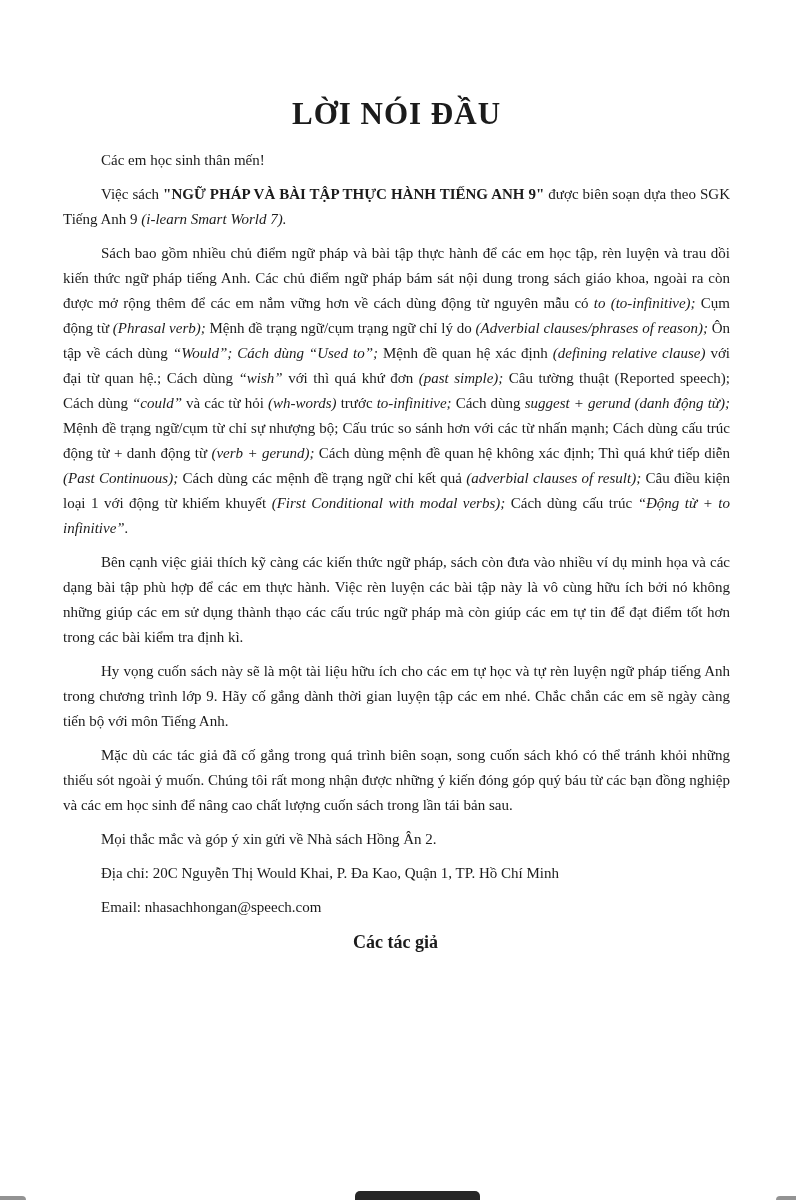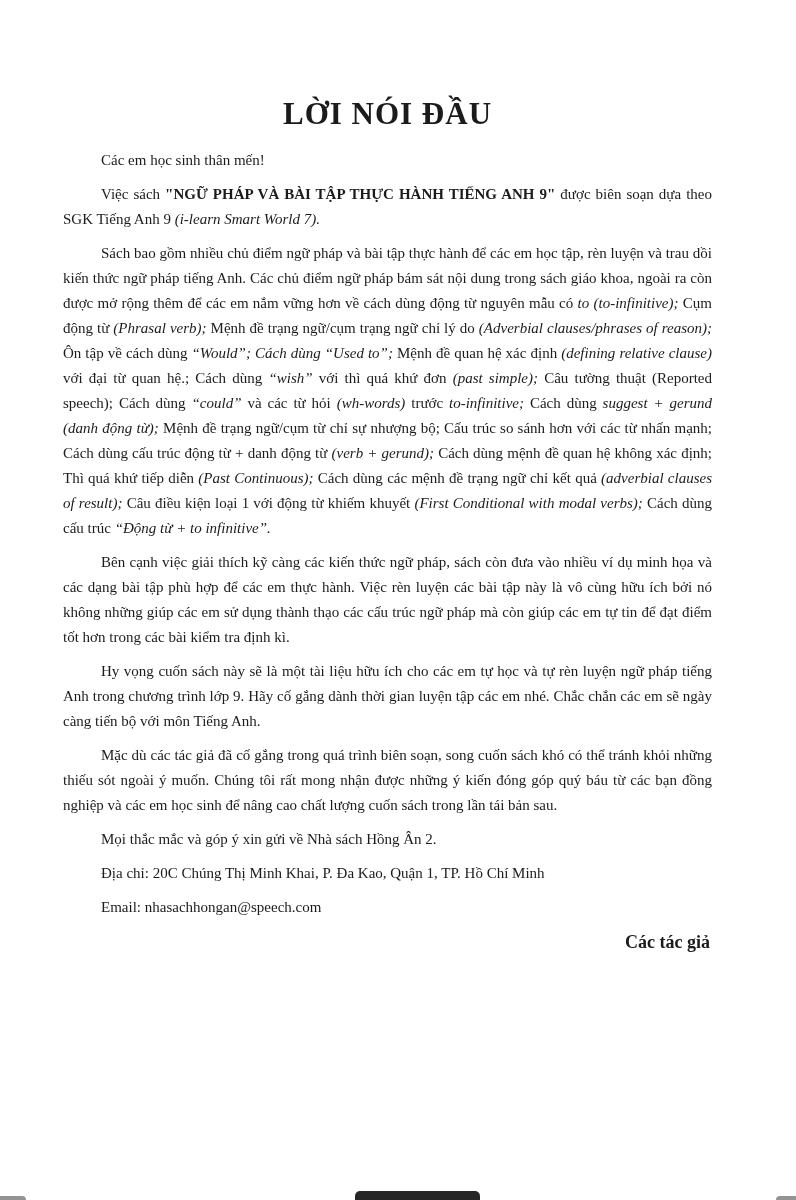--- a/index.html
+++ b/index.html
@@ -6,21 +6,21 @@
     margin: 0;
     padding: 0;
     background: #ffffff;
   }
   .page {
     position: relative;
     width: 796px;
     height: 1200px;
     background: #ffffff;
     box-sizing: border-box;
-    padding: 96px 84px 0 63px;
+    padding: 96px 66px 0 63px;
     font-family: "Liberation Serif", "DejaVu Serif", serif;
     color: #1b1b1b;
     overflow: hidden;
   }
   .title {
     text-align: center;
     font-size: 31px;
     font-weight: bold;
     letter-spacing: 1px;
     margin: 0 0 16px 0;
@@ -30,21 +30,21 @@
     line-height: 25px;
     text-align: justify;
     text-indent: 38px;
     margin: 0 0 9px 0;
   }
   .it { font-style: italic; }
   .bd { font-weight: bold; }
   .signature {
     font-size: 18px;
     font-weight: bold;
-    text-align: right;
+    text-align: center;
     margin-top: 12px;
     padding-right: 2px;
   }
   .bottom-bar {
     position: absolute;
     bottom: 0;
     left: 355px;
     width: 125px;
     height: 9px;
     background: #262626;
@@ -66,20 +66,20 @@
 <div class="page">
   <h1 class="title">LỜI NÓI ĐẦU</h1>
   <div class="body-text">
       <p class="para"><span>Các em học sinh thân mến!</span></p>
       <p class="para"><span>Việc sách </span><span class="bd">"NGỮ PHÁP VÀ BÀI TẬP THỰC HÀNH TIẾNG ANH 9"</span><span> được biên soạn dựa theo SGK Tiếng Anh 9 </span><span class="it">(i-learn Smart World 7).</span></p>
       <p class="para"><span>Sách bao gồm nhiều chủ điểm ngữ pháp và bài tập thực hành để các em học tập, rèn luyện và trau dồi kiến thức ngữ pháp tiếng Anh. Các chủ điểm ngữ pháp bám sát nội dung trong sách giáo khoa, ngoài ra còn được mở rộng thêm để các em nắm vững hơn về cách dùng động từ nguyên mẫu có </span><span class="it">to (to-infinitive);</span><span> Cụm động từ </span><span class="it">(Phrasal verb);</span><span> Mệnh đề trạng ngữ/cụm trạng ngữ chỉ lý do </span><span class="it">(Adverbial clauses/phrases of reason);</span><span> Ôn tập về cách dùng </span><span class="it">“Would”; Cách dùng “Used to”;</span><span> Mệnh đề quan hệ xác định </span><span class="it">(defining relative clause)</span><span> với đại từ quan hệ.; Cách dùng </span><span class="it">“wish”</span><span> với thì quá khứ đơn </span><span class="it">(past simple);</span><span> Câu tường thuật (Reported speech); Cách dùng </span><span class="it">“could”</span><span> và các từ hỏi </span><span class="it">(wh-words)</span><span> trước </span><span class="it">to-infinitive;</span><span> Cách dùng </span><span class="it">suggest + gerund (danh động từ);</span><span> Mệnh đề trạng ngữ/cụm từ chỉ sự nhượng bộ; Cấu trúc so sánh hơn với các từ nhấn mạnh; Cách dùng cấu trúc động từ + danh động từ </span><span class="it">(verb + gerund);</span><span> Cách dùng mệnh đề quan hệ không xác định; Thì quá khứ tiếp diễn </span><span class="it">(Past Continuous);</span><span> Cách dùng các mệnh đề trạng ngữ chỉ kết quả </span><span class="it">(adverbial clauses of result);</span><span> Câu điều kiện loại 1 với động từ khiếm khuyết </span><span class="it">(First Conditional with modal verbs);</span><span> Cách dùng cấu trúc </span><span class="it">“Động từ + to infinitive”.</span></p>
       <p class="para"><span>Bên cạnh việc giải thích kỹ càng các kiến thức ngữ pháp, sách còn đưa vào nhiều ví dụ minh họa và các dạng bài tập phù hợp để các em thực hành. Việc rèn luyện các bài tập này là vô cùng hữu ích bởi nó không những giúp các em sử dụng thành thạo các cấu trúc ngữ pháp mà còn giúp các em tự tin để đạt điểm tốt hơn trong các bài kiểm tra định kì.</span></p>
       <p class="para"><span>Hy vọng cuốn sách này sẽ là một tài liệu hữu ích cho các em tự học và tự rèn luyện ngữ pháp tiếng Anh trong chương trình lớp 9. Hãy cố gắng dành thời gian luyện tập các em nhé. Chắc chắn các em sẽ ngày càng tiến bộ với môn Tiếng Anh.</span></p>
       <p class="para"><span>Mặc dù các tác giả đã cố gắng trong quá trình biên soạn, song cuốn sách khó có thể tránh khỏi những thiếu sót ngoài ý muốn. Chúng tôi rất mong nhận được những ý kiến đóng góp quý báu từ các bạn đồng nghiệp và các em học sinh để nâng cao chất lượng cuốn sách trong lần tái bản sau.</span></p>
       <p class="para"><span>Mọi thắc mắc và góp ý xin gửi về Nhà sách Hồng Ân 2.</span></p>
-      <p class="para"><span>Địa chỉ: 20C Chúng Thị Minh Khai, P. Đa Kao, Quận 1, TP. Hồ Chí Minh</span></p>
+      <p class="para"><span>Địa chỉ: 20C Nguyễn Thị Would Khai, P. Đa Kao, Quận 1, TP. Hồ Chí Minh</span></p>
       <p class="para"><span>Email: nhasachhongan@speech.com</span></p>
     </div>
   <div class="signature">Các tác giả</div>
   <div class="corner-smudge left"></div>
   <div class="corner-smudge right"></div>
   <div class="bottom-bar"></div>
 </div>
 
 </body></html>

